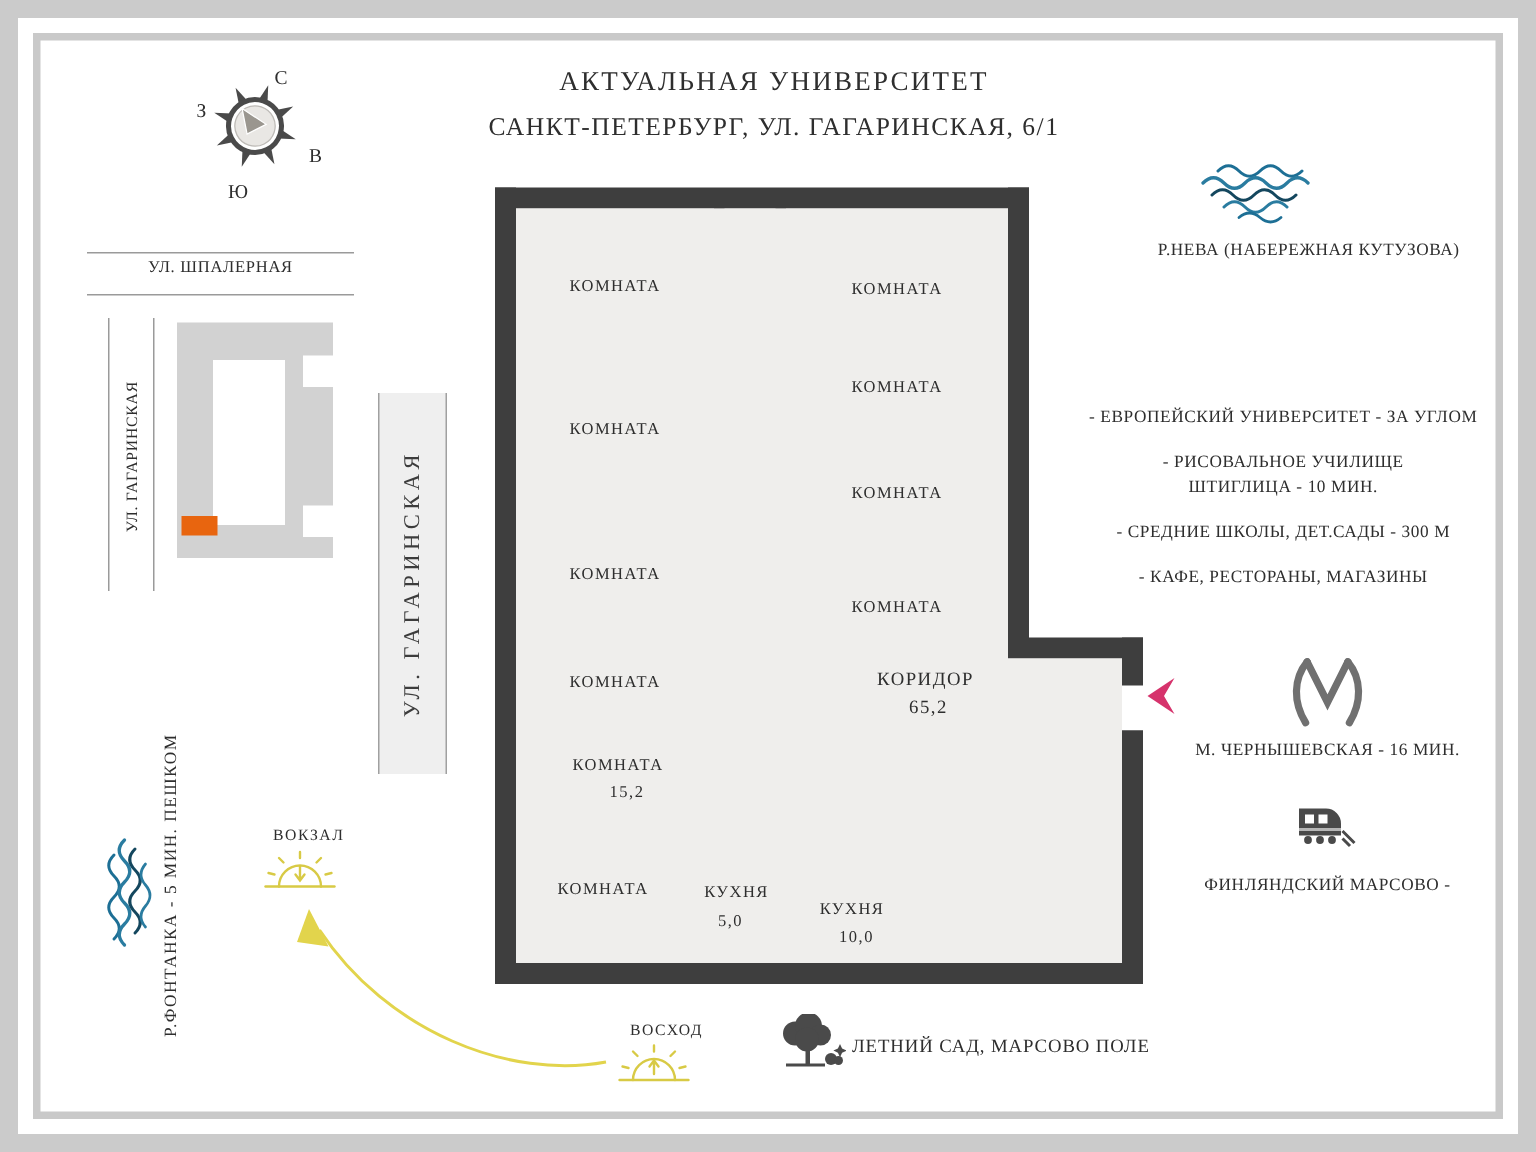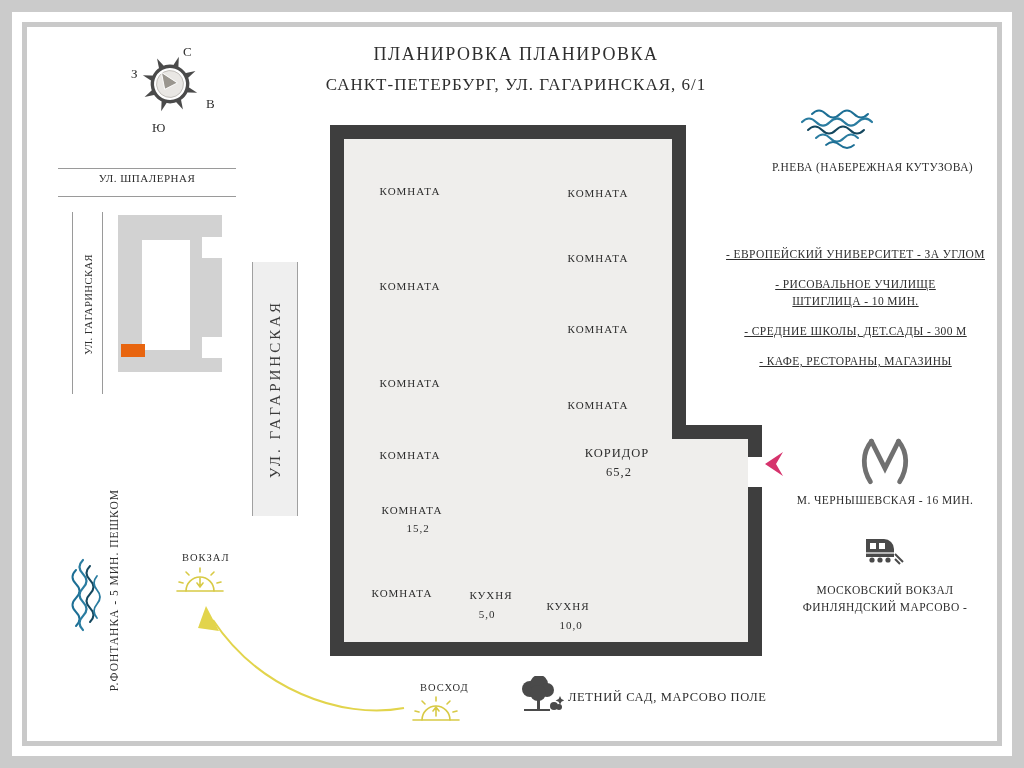--- a/index.html
+++ b/index.html
@@ -51,39 +51,39 @@
      background-image:linear-gradient(#555,#555),linear-gradient(#555,#555);
      background-size:7px 1px,1px 7px;background-position:center center;background-repeat:no-repeat;}
   .wc-bowl{position:absolute;width:13px;height:16px;border:1px solid #555;border-radius:50% 50% 50% 50%/60% 60% 40% 40%;background:#fff;}
   .wc-tank{position:absolute;width:11px;height:5px;border:1px solid #555;background:#fff;}
   .sink{position:absolute;width:14px;height:14px;border:1px solid #555;border-radius:50%;background:#fff;
      background-image:linear-gradient(#555,#555),linear-gradient(#555,#555);
      background-size:8px 1px,1px 8px;background-position:center center;background-repeat:no-repeat;}
 
   
   .neva-text{left:745px;top:158px;width:255px;text-align:center;font-size:11.5px;line-height:18px;letter-spacing:.4px;}
-  .bullets{left:708px;top:246px;width:295px;text-align:center;font-size:11.5px;letter-spacing:.4px;text-decoration:underline;}
+  .bullets{left:708px;top:270px;width:295px;text-align:center;font-size:11.5px;letter-spacing:.4px;}
   .bullets .b{margin-bottom:13px;line-height:17px;}
   .bullets .narrow{max-width:225px;margin-left:auto;margin-right:auto;}
   .metro-text{left:770px;top:492px;width:230px;text-align:center;font-size:11.5px;line-height:17px;letter-spacing:.4px;}
   .rail-text{left:770px;top:582px;width:230px;text-align:center;font-size:11.5px;line-height:17px;letter-spacing:.4px;}
   .park-text{left:568px;top:690px;width:220px;font-size:12.5px;letter-spacing:.6px;}
   .sun-label{font-size:10.5px;letter-spacing:1px;}
   .fontanka{left:104px;top:470px;width:20px;height:240px;display:flex;align-items:center;justify-content:center;}
   .fontanka .vtext{font-size:11.5px;letter-spacing:1px;}
   .compass-label{font-size:13px;}
 </style>
 </head>
 <body style="--wall: #3e3e3e; --floor: #efeeec; --hl: #f8f69b; --orange: #e8650f; --ink: #2e2e2e;">
 
 <div class="edge"></div>
 <div class="frame"></div>
 
 <div class="abs title">
-  <div class="t1">ПЛАНИРОВКА ПЛАНИРОВКА</div>
+  <div class="t1">АКТУАЛЬНАЯ УНИВЕРСИТЕТ</div>
   <div class="t2">САНКТ-ПЕТЕРБУРГ, УЛ. ГАГАРИНСКАЯ, 6/1</div>
 </div>
 
 <div class="abs" style="left:128px;top:42px;width:84px;height:84px;">
   <svg width="84" height="84" viewBox="0 0 100 100">
     <g transform="rotate(18 50 50)" fill="#4a4a4a">
       <g id="sp">
           <polygon points="50,16 45,34 55,34"></polygon>
         </g>
       <use href="#sp" transform="rotate(45 50 50)"></use>
@@ -282,21 +282,20 @@
     <rect x="8" y="7" width="6" height="6" fill="#fff"></rect>
       <rect x="17" y="7" width="6" height="6" fill="#fff"></rect>
     <rect x="4" y="16" width="28" height="2" fill="#fff" opacity="0.6"></rect>
     <circle cx="10" cy="24" r="2.6" fill="#4a4a4a"></circle>
       <circle cx="18" cy="24" r="2.6" fill="#4a4a4a"></circle>
       <circle cx="26" cy="24" r="2.6" fill="#4a4a4a"></circle>
     <path d="M33,18 l8,8 M33,23 l5,5" stroke="#4a4a4a" stroke-width="2"></path>
   </svg>
 </div>
 <div class="abs rail-text">
-  <div>МОСКОВСКИЙ ВОКЗАЛ</div>
   <div>ФИНЛЯНДСКИЙ МАРСОВО -</div>
 </div>
 
 <div class="abs" style="left:66px;top:548px;">
   <svg width="40" height="118" viewBox="0 0 40 118" fill="none" stroke-linecap="round">
     <path d="M10,22 q-7,7 0,14 t0,14 t0,14 t0,14" stroke="#1d6f95" stroke-width="2"></path>
     <path d="M17,12 q-7,7 0,14 t0,14 t0,14 t0,14 t0,14" stroke="#2a7ca0" stroke-width="2.2"></path>
     <path d="M24,18 q-7,7 0,14 t0,14 t0,14 t0,14" stroke="#14475e" stroke-width="2"></path>
     <path d="M31,28 q-6,7 0,14 t0,14 t0,14" stroke="#2a7ca0" stroke-width="1.8"></path>
   </svg>

